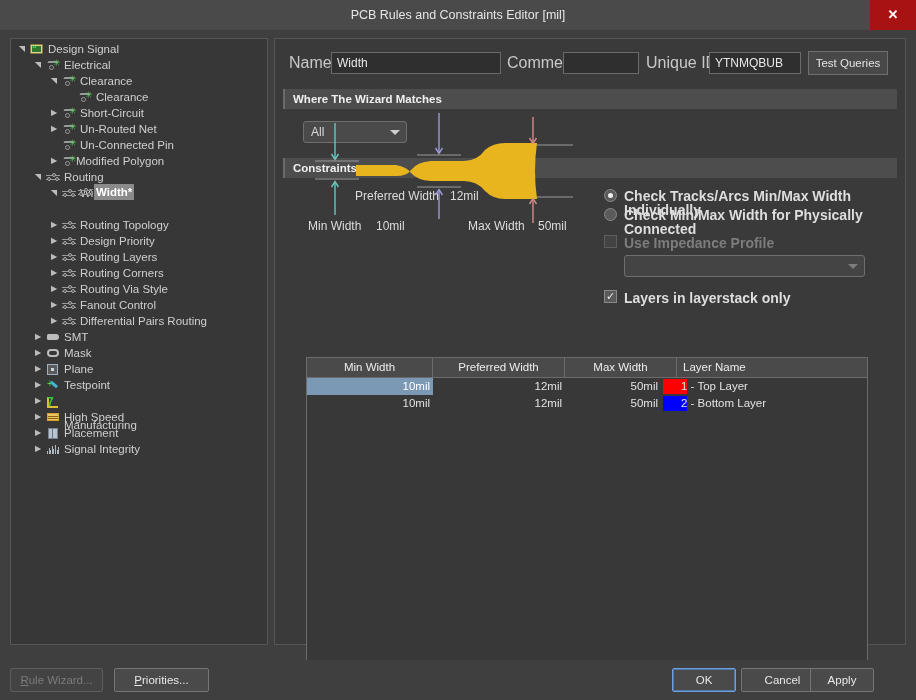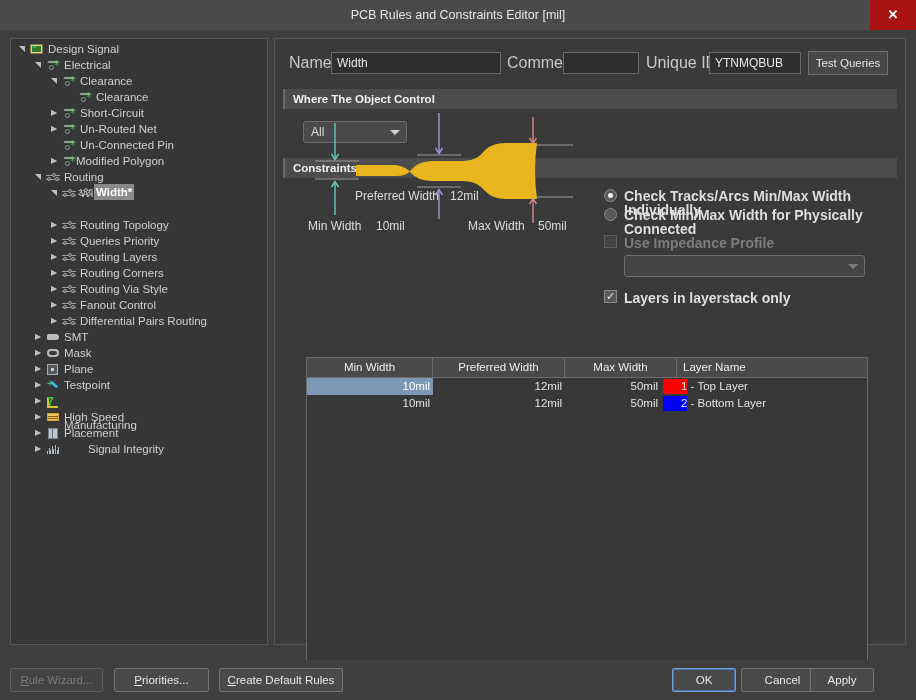--- a/index.html
+++ b/index.html
@@ -553,21 +553,21 @@
             <span class="arrow" style="left: 38px;">▶</span>
             <span class="tico" style="left: 50px;">
               <span class="ic ic-route">
                 <span class="ln"></span>
                 <span class="ln2"></span>
                 <span class="d1"></span>
                 <span class="d2"></span>
                 <span class="d3"></span>
               </span>
             </span>
-            <span class="tlabel" style="left: 67px;">Queries Priority</span>
+            <span class="tlabel" style="left: 67px;">Design Priority</span>
           </div>
           <div class="tnode" style="top: 208px; position: absolute; left: 0px; right: 0px;">
             <span class="arrow" style="left: 38px;">▶</span>
             <span class="tico" style="left: 50px;">
               <span class="ic ic-route">
                 <span class="ln"></span>
                 <span class="ln2"></span>
                 <span class="d1"></span>
                 <span class="d2"></span>
                 <span class="d3"></span>
@@ -689,38 +689,38 @@
                 <span style="left:0px;height:3px;"></span>
                 <span style="left:1.6px;height:6px;"></span>
                 <span style="left:3.2px;height:4px;"></span>
                 <span style="left:4.800000000000001px;height:8px;"></span>
                 <span style="left:6.4px;height:5px;"></span>
                 <span style="left:8px;height:9px;"></span>
                 <span style="left:9.600000000000001px;height:4px;"></span>
                 <span style="left:11.200000000000001px;height:7px;"></span>
               </span>
             </span>
-            <span class="tlabel" style="left: 51px; margin-left: 24px;">Signal Integrity</span>
+            <span class="tlabel" style="left: 51px;">Signal Integrity</span>
           </div>
         </div>
     </div>
 
     <div class="right-panel">
 
       <div class="field-row">
         <div class="lbl" style="left:14px; top:0;">Name</div>
         <input class="tinput" style="left: 56px; top: 1px; width: 170px;" value="Width">
         <div class="lbl" style="left:232px; top:0;">Comment</div>
         <input class="tinput" style="left: 288px; top: 1px; width: 76px;" value="">
         <div class="lbl" style="left:371px; top:0;">Unique ID</div>
         <input class="tinput" style="left: 434px; top: 1px; width: 92px;" value="YTNMQBUB">
         <div class="btn" style="left:533px; top:0px; width:80px; height:24px; line-height:22px;">Test Queries</div>
       </div>
 
-      <div class="section-hdr" style="top:50px;">Where The Object Control</div>
+      <div class="section-hdr" style="top:50px;">Where The Wizard Matches</div>
       <div class="ddown" style="left:28px; top:82px; width:104px;">
         <span>All</span>
         <span class="cap"></span>
       </div>
 
       <div class="section-hdr" style="top:119px;">Constraints</div>
 
       <div class="dlabel" style="left:80px; top:150px;">Preferred Width</div>
       <div class="dlabel" style="left:175px; top:150px;">12mil</div>
       <div class="dlabel" style="left:33px; top:180px;">Min Width</div>
@@ -808,20 +808,19 @@
             <div class="td " style="left: 371px; width: 190px; padding-left: 3px;">2 - Bottom Layer</div>
           </div>
         </div>
     </div>
 
   </div>
 
   <div class="footer">
     <div class="fbtn disabled" style="left:10px; width:93px;"><u>R</u>ule Wizard...</div>
     <div class="fbtn" style="left:114px; width:95px;"><u>P</u>riorities...</div>
-    <div class="fbtn" style="left:219px; width:124px;"><u>C</u>reate Default Rules</div>
     <div class="fbtn focus" style="left:672px; width:64px;">OK</div>
     <div class="fbtn" style="left:741px; width:83px;">Cancel</div>
     <div class="fbtn" style="left:810px; width:64px;">Apply</div>
 
   </div>
 
 </div>
 
 </body></html>

